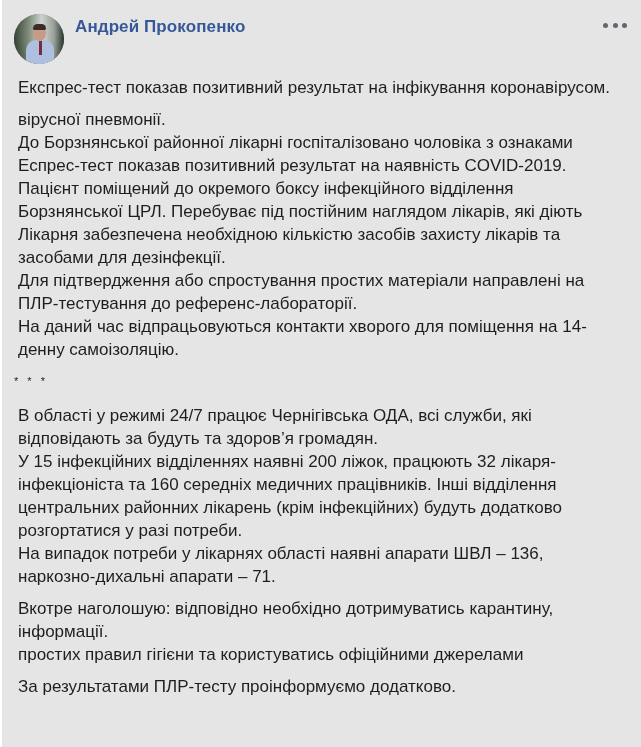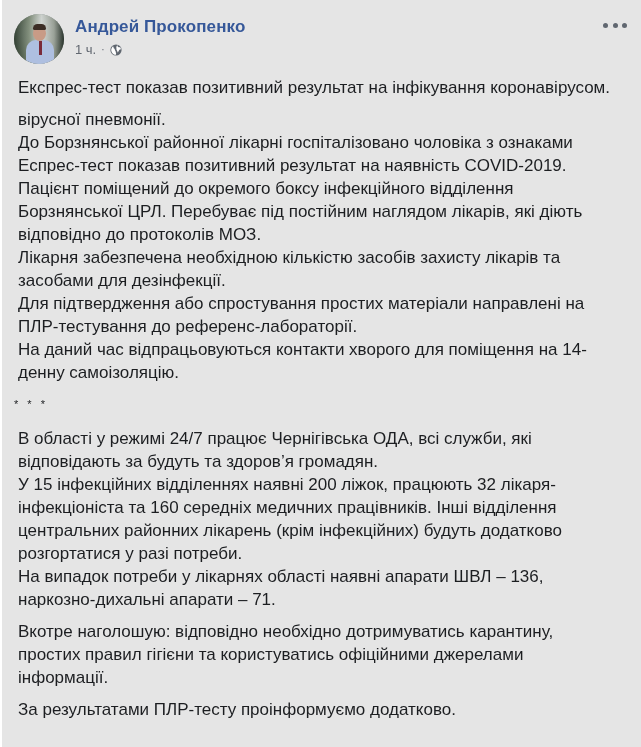--- a/index.html
+++ b/index.html
@@ -135,71 +135,59 @@
   <div class="header">
     <div class="avatar">
       <div class="wall"></div>
       <div class="body"></div>
       <div class="tie"></div>
       <div class="head"></div>
       <div class="hair"></div>
     </div>
     <div class="meta">
       <div class="author">Андрей Прокопенко</div>
-      <div class="sub">
-        <span>1 ч.</span>
-        <span class="dot">·</span>
-        <span class="globe">
-          <svg width="12" height="12" viewBox="0 0 12 12">
-            <circle cx="6" cy="6" r="5.6" fill="#606770"></circle>
-            <path d="M3 2.2 C4 3 3.2 4 4.2 4.6 C5.2 5.2 4.6 6.4 5.4 7 C6 7.4 5.6 8.6 6.2 9.6 L5.6 11 C3.4 10.6 1.4 8.6 1.2 6.2 C1.3 4.4 2 3 3 2.2 Z" fill="#ffffff"></path>
-            <path d="M7.2 1.2 C8 1.8 7.4 2.6 8.2 3 C9 3.4 9.6 3 10.4 3.6 C10.9 4.4 10.9 5 10.6 5.6 C10 5.2 9.4 5.4 9.2 6 C9 6.8 8.2 7 8.4 7.8 L7.8 8.4 C7.2 7.6 7.4 6.8 6.8 6.2 C6.2 5.6 6.6 4.8 6.4 4.2 C6.2 3.4 6.4 2 7.2 1.2 Z" fill="#ffffff"></path>
-          </svg>
-        </span>
-      </div>
     </div>
   </div>
 
   <div class="more">
     <span></span>
     <span></span>
     <span></span>
   </div>
 
   <div class="content">
     <p>
       <span class="line">Експрес-тест показав позитивний результат на інфікування коронавірусом.</span>
     </p>
     <p>
       <span class="line">вірусної пневмонії.</span>
       <span class="line">До Борзнянської районної лікарні госпіталізовано чоловіка з ознаками</span>
       <span class="line">Еспрес-тест показав позитивний результат на наявність COVID-2019.</span>
       <span class="line">Пацієнт поміщений до окремого боксу інфекційного відділення</span>
       <span class="line">Борзнянської ЦРЛ. Перебуває під постійним наглядом лікарів, які діють</span>
-      <span class="line">відповідно до протоколів МОЗ.</span>
       <span class="line">Лікарня забезпечена необхідною кількістю засобів захисту лікарів та</span>
       <span class="line">засобами для дезінфекції.</span>
       <span class="line">Для підтвердження або спростування простих матеріали направлені на</span>
       <span class="line">ПЛР-тестування до референс-лабораторії.</span>
       <span class="line">На даний час відпрацьовуються контакти хворого для поміщення на 14-</span>
       <span class="line">денну самоізоляцію.</span>
     </p>
     <p class="stars">* * *</p>
     <p>
       <span class="line">В області у режимі 24/7 працює Чернігівська ОДА, всі служби, які</span>
       <span class="line">відповідають за будуть та здоров’я громадян.</span>
       <span class="line">У 15 інфекційних відділеннях наявні 200 ліжок, працюють 32 лікаря-</span>
       <span class="line">інфекціоніста та 160 середніх медичних працівників. Інші відділення</span>
       <span class="line">центральних районних лікарень (крім інфекційних) будуть додатково</span>
       <span class="line">розгортатися у разі потреби.</span>
       <span class="line">На випадок потреби у лікарнях області наявні апарати ШВЛ – 136,</span>
       <span class="line">наркозно-дихальні апарати – 71.</span>
     </p>
     <p>
       <span class="line">Вкотре наголошую: відповідно необхідно дотримуватись карантину,</span>
+      <span class="line">інформації.</span>
       <span class="line">простих правил гігієни та користуватись офіційними джерелами</span>
-      <span class="line">інформації.</span>
     </p>
     <p>
       <span class="line">За результатами ПЛР-тесту проінформуємо додатково.</span>
     </p>
   </div>
 </div>
 
 </body></html>

